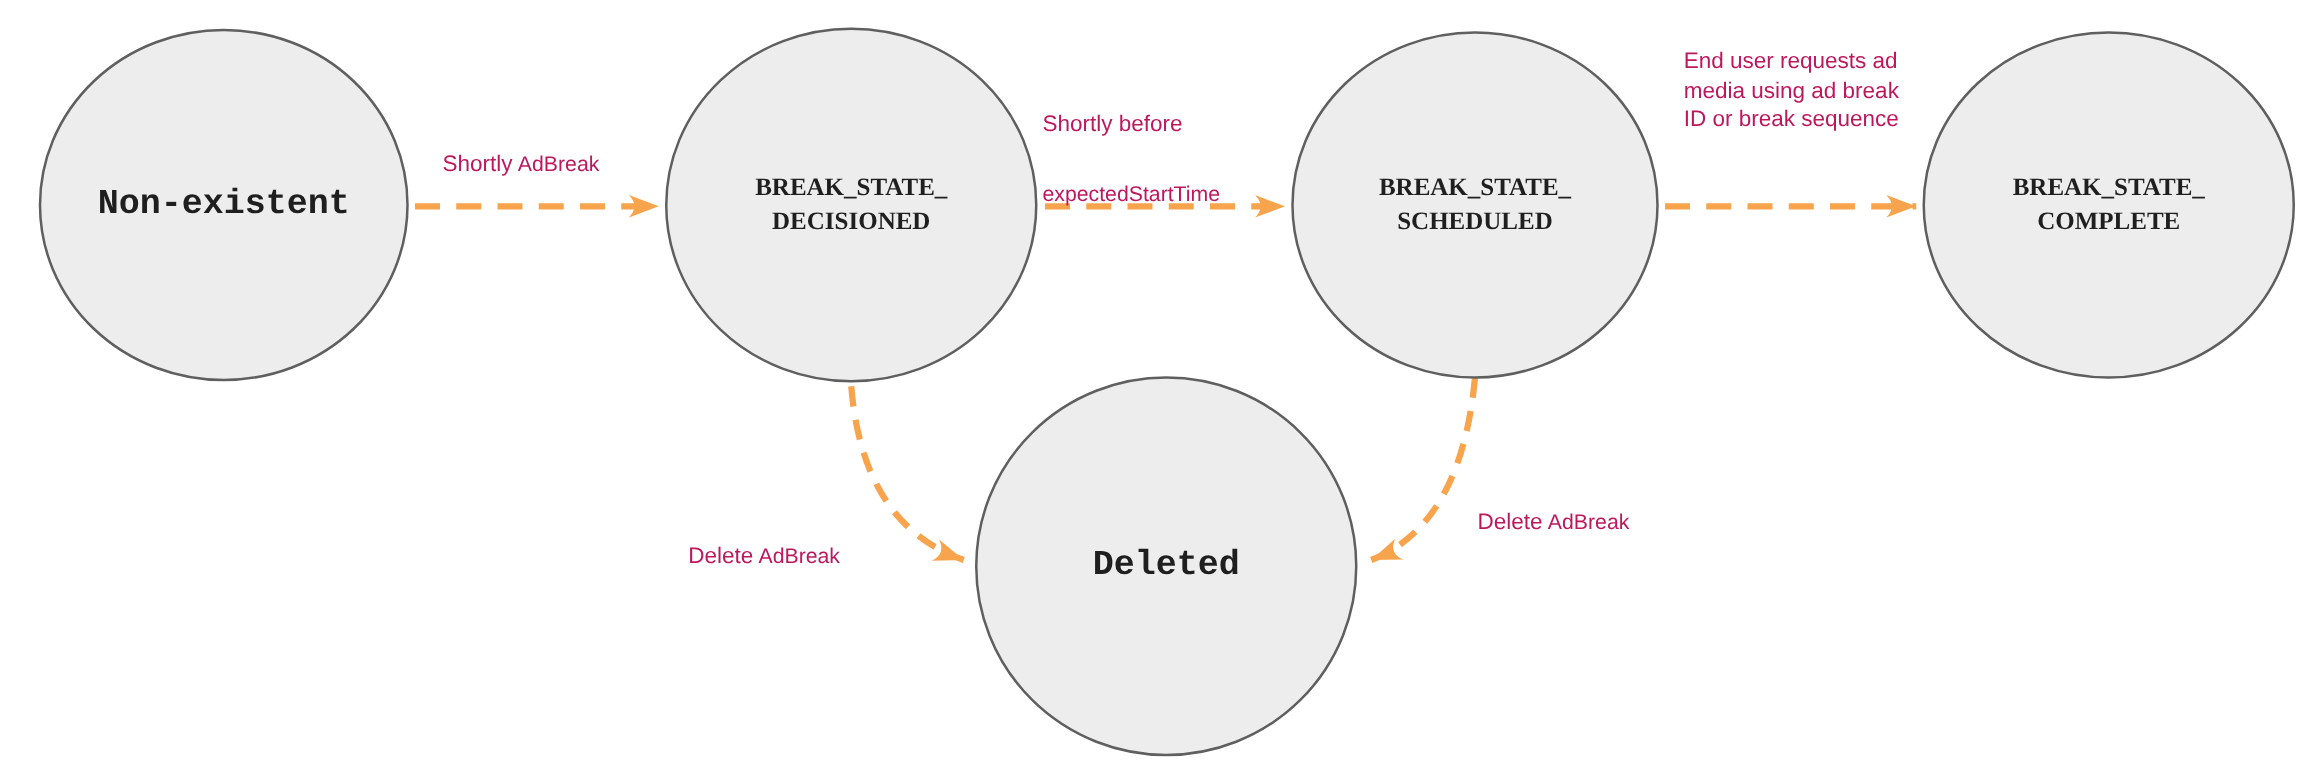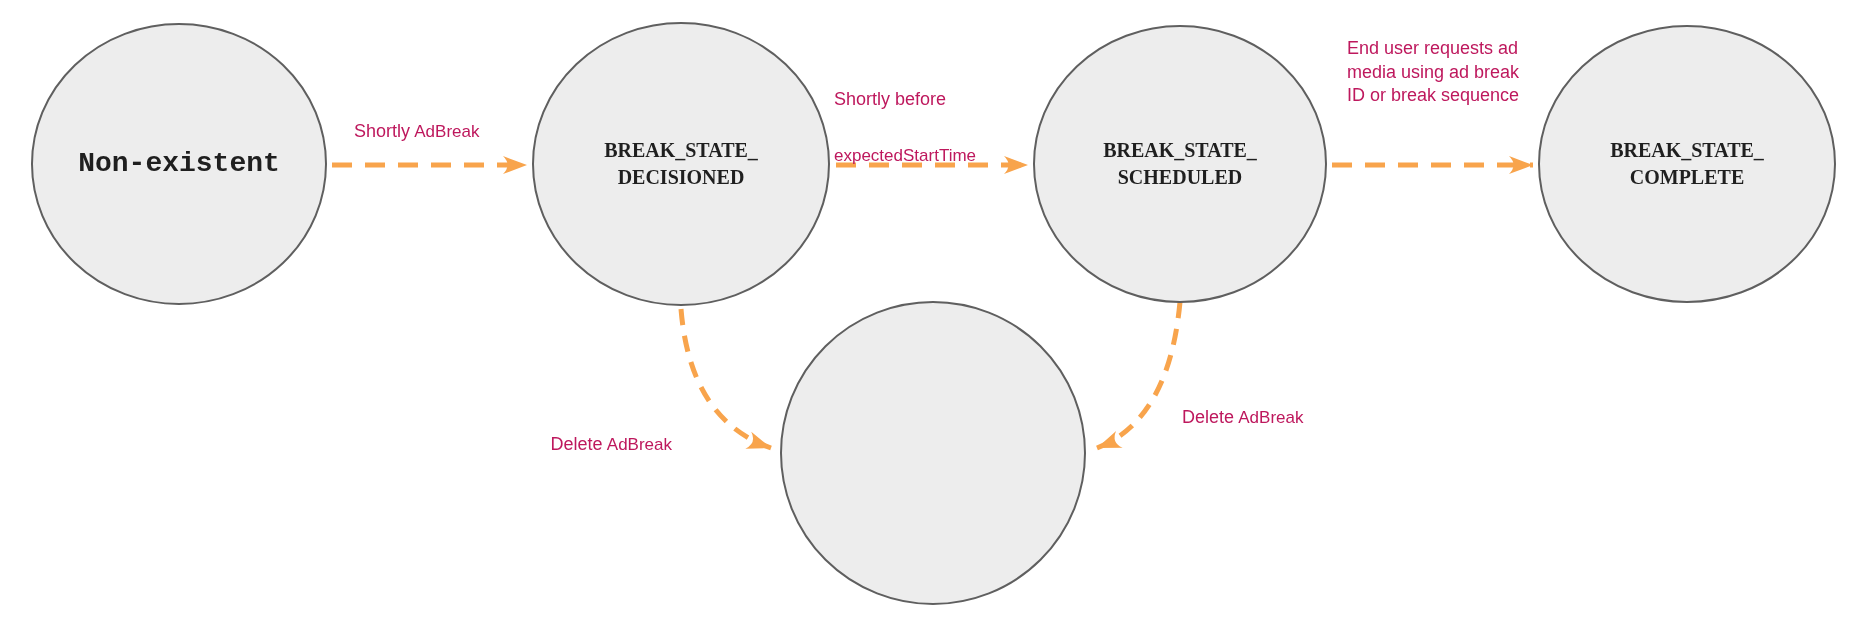--- a/index.html
+++ b/index.html
@@ -99,20 +99,21 @@
   <div class="node-label code" style="left:1030px; top:137px;">
     <span class="line" style="display:block">BREAK_STATE_</span>
     <span class="line" style="display:block">SCHEDULED</span>
   </div>
 
   <div class="node-label code" style="left:1537px; top:137px;">
     <span class="line" style="display:block">BREAK_STATE_</span>
     <span class="line" style="display:block">COMPLETE</span>
   </div>
 
+  <div class="node-label plain" style="left:783px; top:439px;">Deleted</div>
 
   <div class="edge-label" style="left:354px; top:119px;">
     <span class="sans">Shortly</span><span class="code">AdBreak</span>
   </div>
 
   <div class="edge-label" style="left:834px; top:87px;">
     <span class="line sans">Shortly before</span>
     <span class="line code" style="margin-left:0;margin-top:33px;">expectedStartTime</span>
   </div>
 

